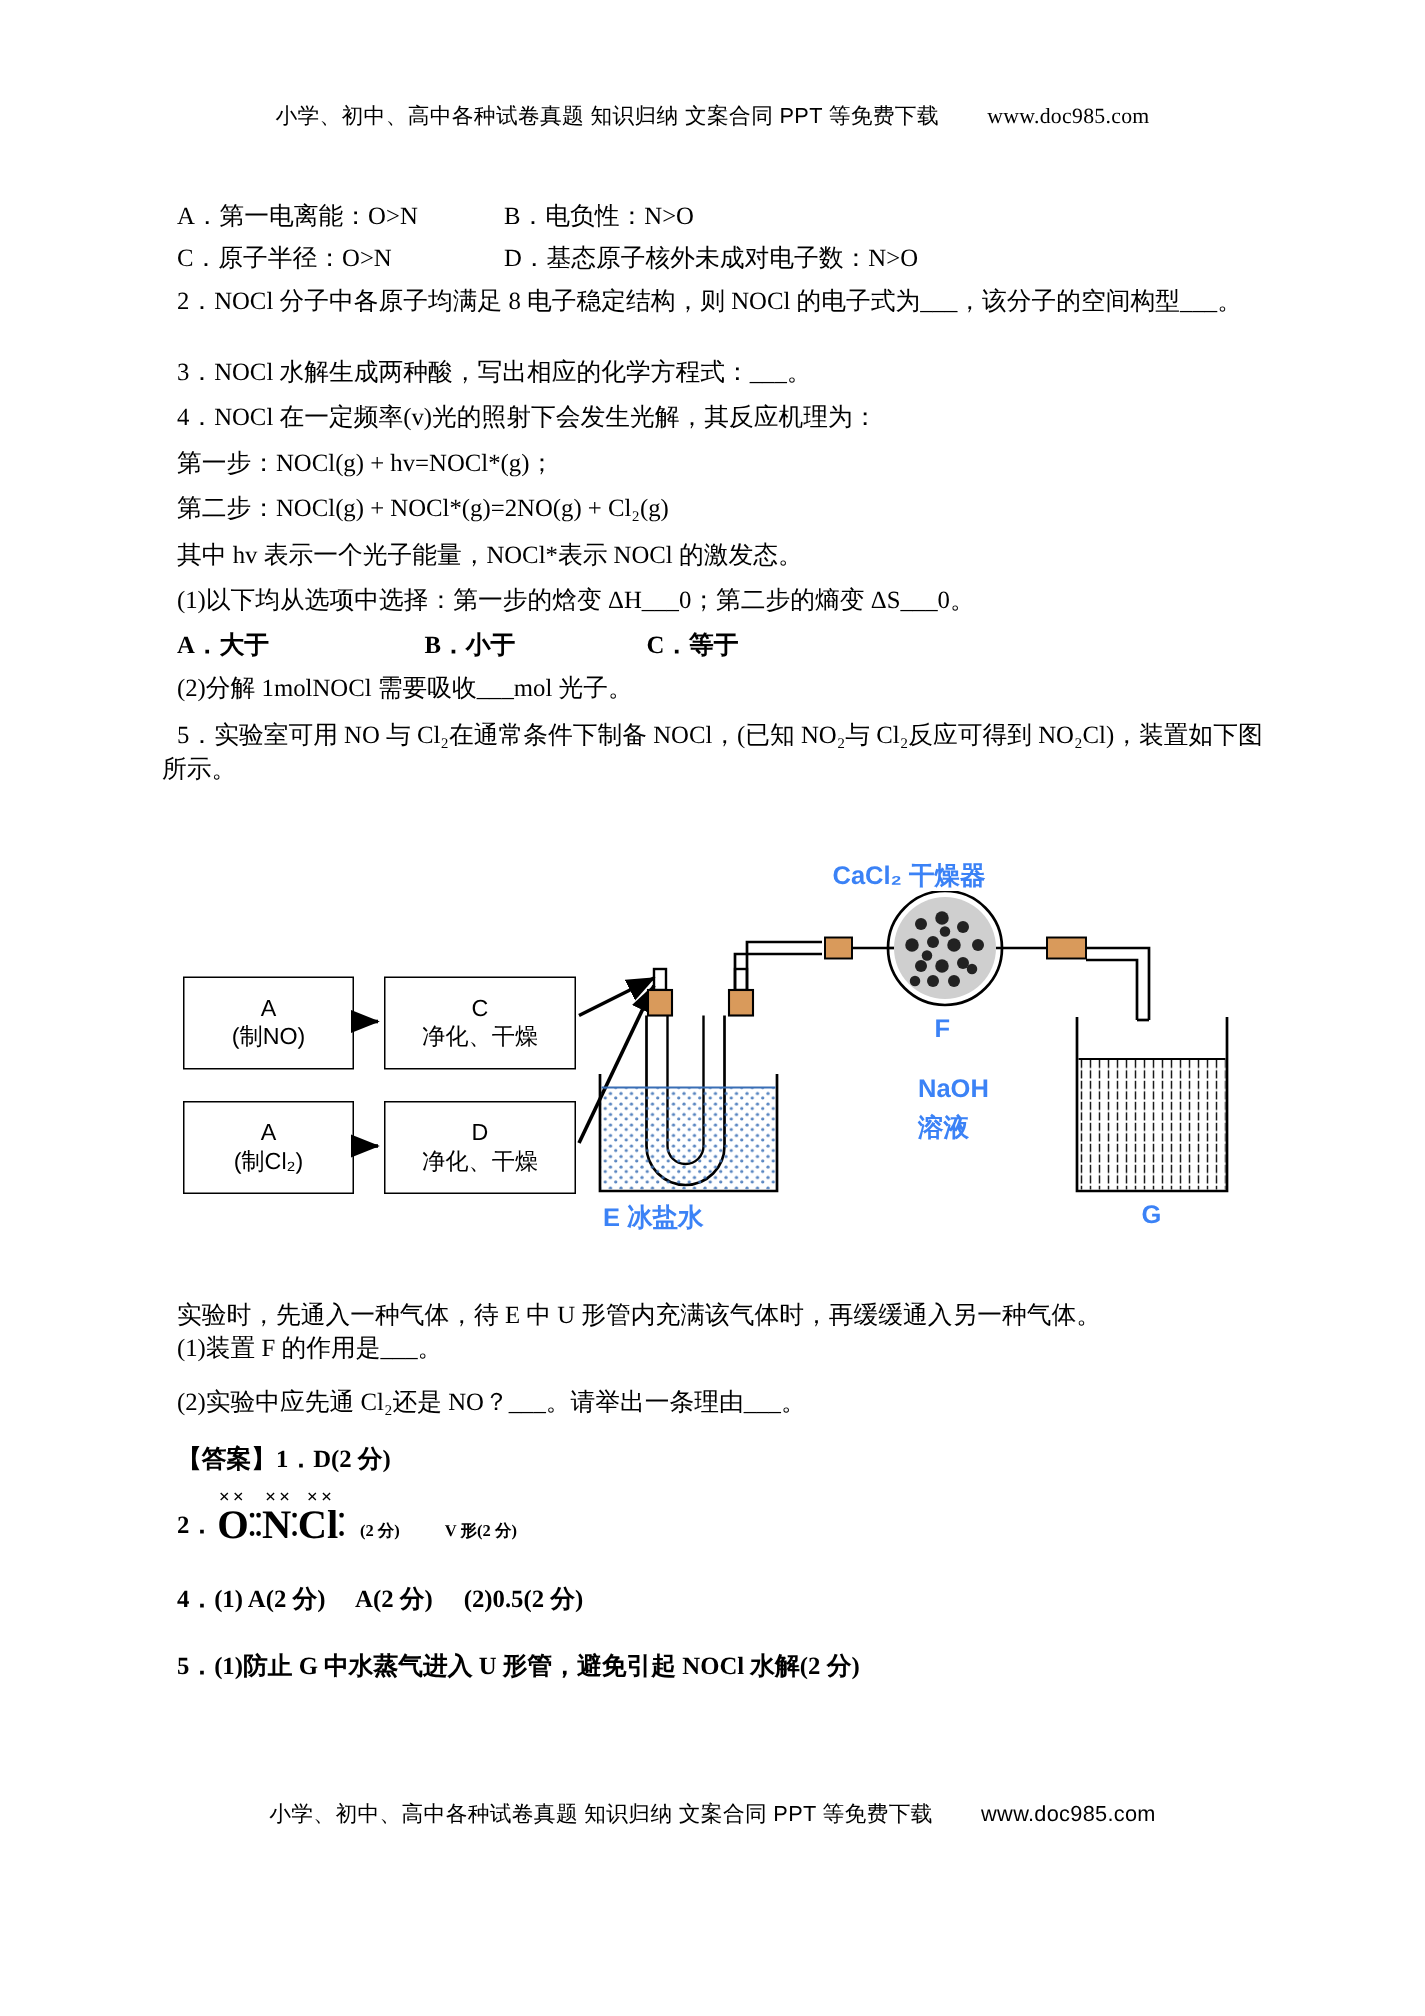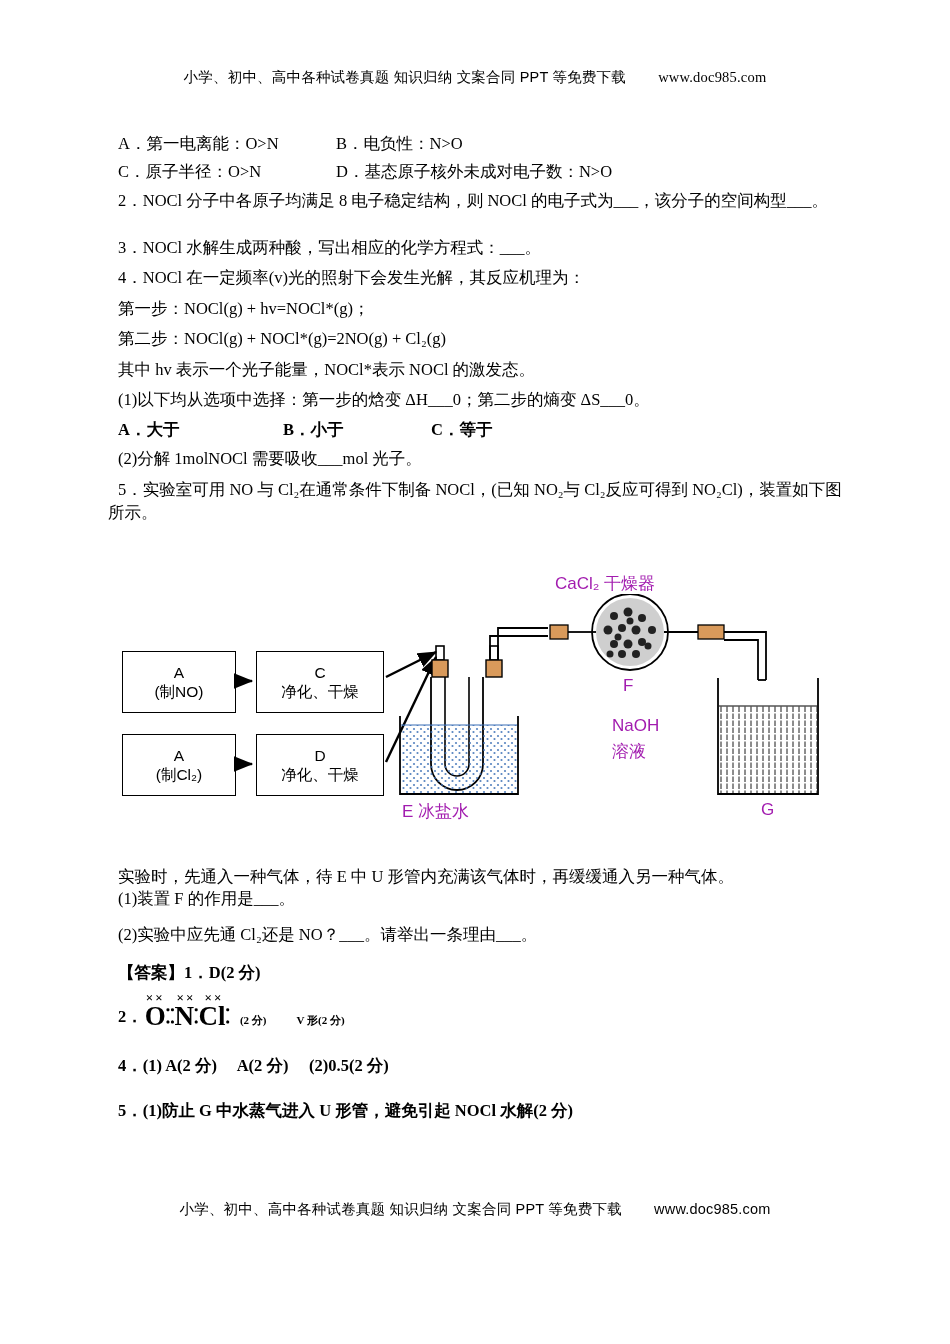--- a/index.html
+++ b/index.html
@@ -35,21 +35,21 @@
     white-space:pre;
   }
   .blk{margin-bottom:10.5px;}
 
   
   .figure{
     position:absolute;left:118px;top:590px;width:726px;height:260px;
   }
   .fig-label{
     position:absolute;font-family:"Liberation Sans", sans-serif;
-    font-size:17px;font-weight:normal;color:#a21caf;white-space:nowrap;
+    font-size:17px;font-weight:bold;color:#3b82f6;white-space:nowrap;
   }
   .fbox{
     position:absolute;border:1.6px solid #000;background:#fff;
     display:flex;flex-direction:column;align-items:center;justify-content:center;
     font-family:"Liberation Sans", sans-serif;font-size:15.5px;line-height:1.25;
     text-align:center;
   }
   .ans{
     position:absolute;left:118px;top:958px;width:760px;
     color:#000000;font-weight:bold;

